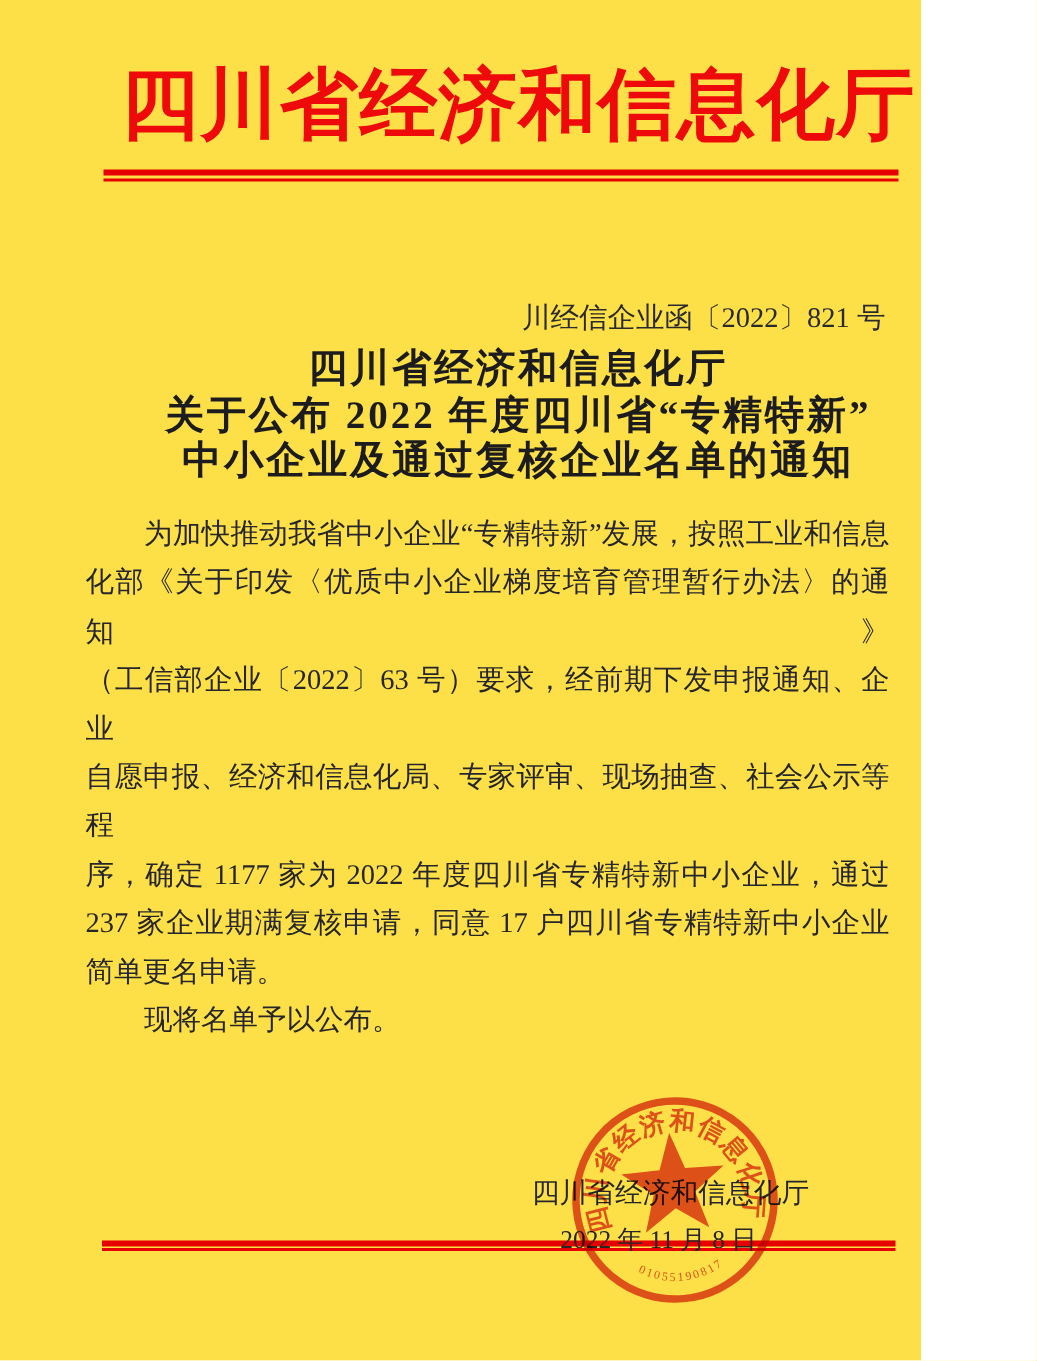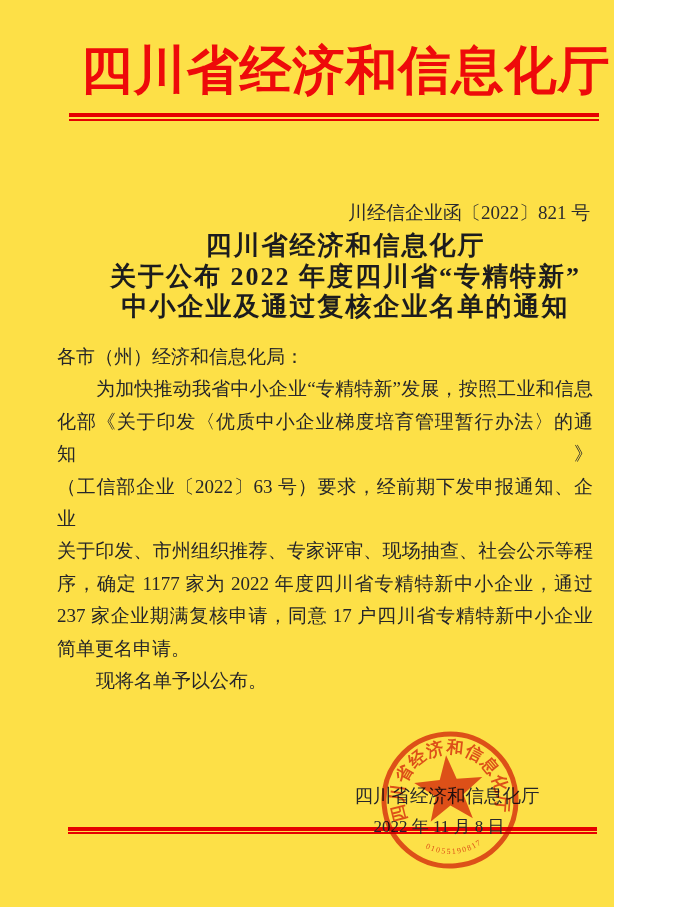--- a/index.html
+++ b/index.html
@@ -109,25 +109,24 @@
 
   <div class="doc-number">川经信企业函〔2022〕821 号</div>
 
   <div class="doc-title">
     <div>四川省经济和信息化厅</div>
     <div>关于公布 2022 年度四川省“专精特新”</div>
     <div>中小企业及通过复核企业名单的通知</div>
   </div>
 
   <div class="body-block">
-    <div class="body-line">各市（州）经济和信息化局：</div>
     <div class="body-line justify indent">为加快推动我省中小企业“专精特新”发展，按照工业和信息</div>
     <div class="body-line justify">化部《关于印发〈优质中小企业梯度培育管理暂行办法〉的通知》</div>
     <div class="body-line justify">（工信部企业〔2022〕63 号）要求，经前期下发申报通知、企业</div>
-    <div class="body-line justify">关于印发、市州组织推荐、专家评审、现场抽查、社会公示等程</div>
+    <div class="body-line justify">自愿申报、经济和信息化局、专家评审、现场抽查、社会公示等程</div>
     <div class="body-line justify">序，确定 1177 家为 2022 年度四川省专精特新中小企业，通过</div>
     <div class="body-line justify">237 家企业期满复核申请，同意 17 户四川省专精特新中小企业</div>
     <div class="body-line">简单更名申请。</div>
     <div class="body-line indent">现将名单予以公布。</div>
   </div>
 
 
   <div class="sig-agency">四川省经济和信息化厅</div>
 
   <div class="sig-date">2022 年 11 月 8 日</div>

